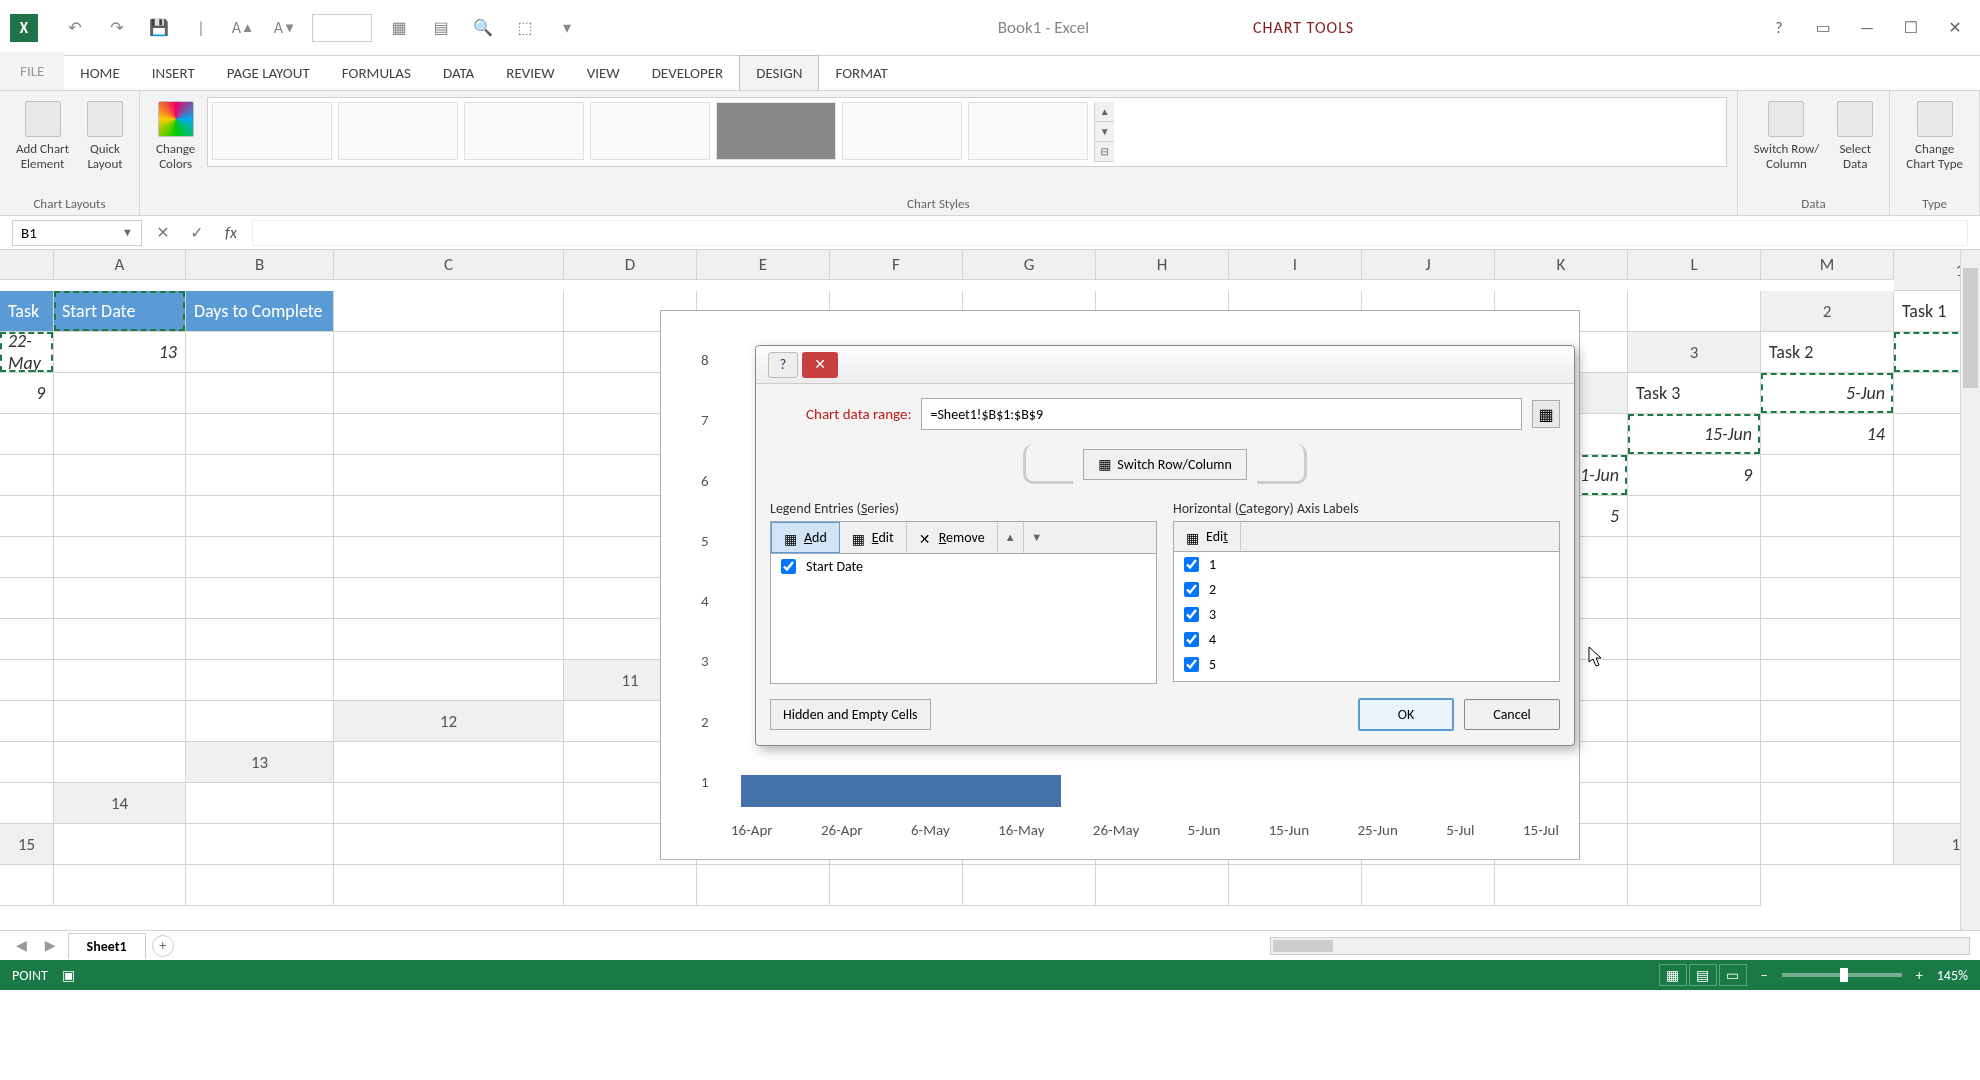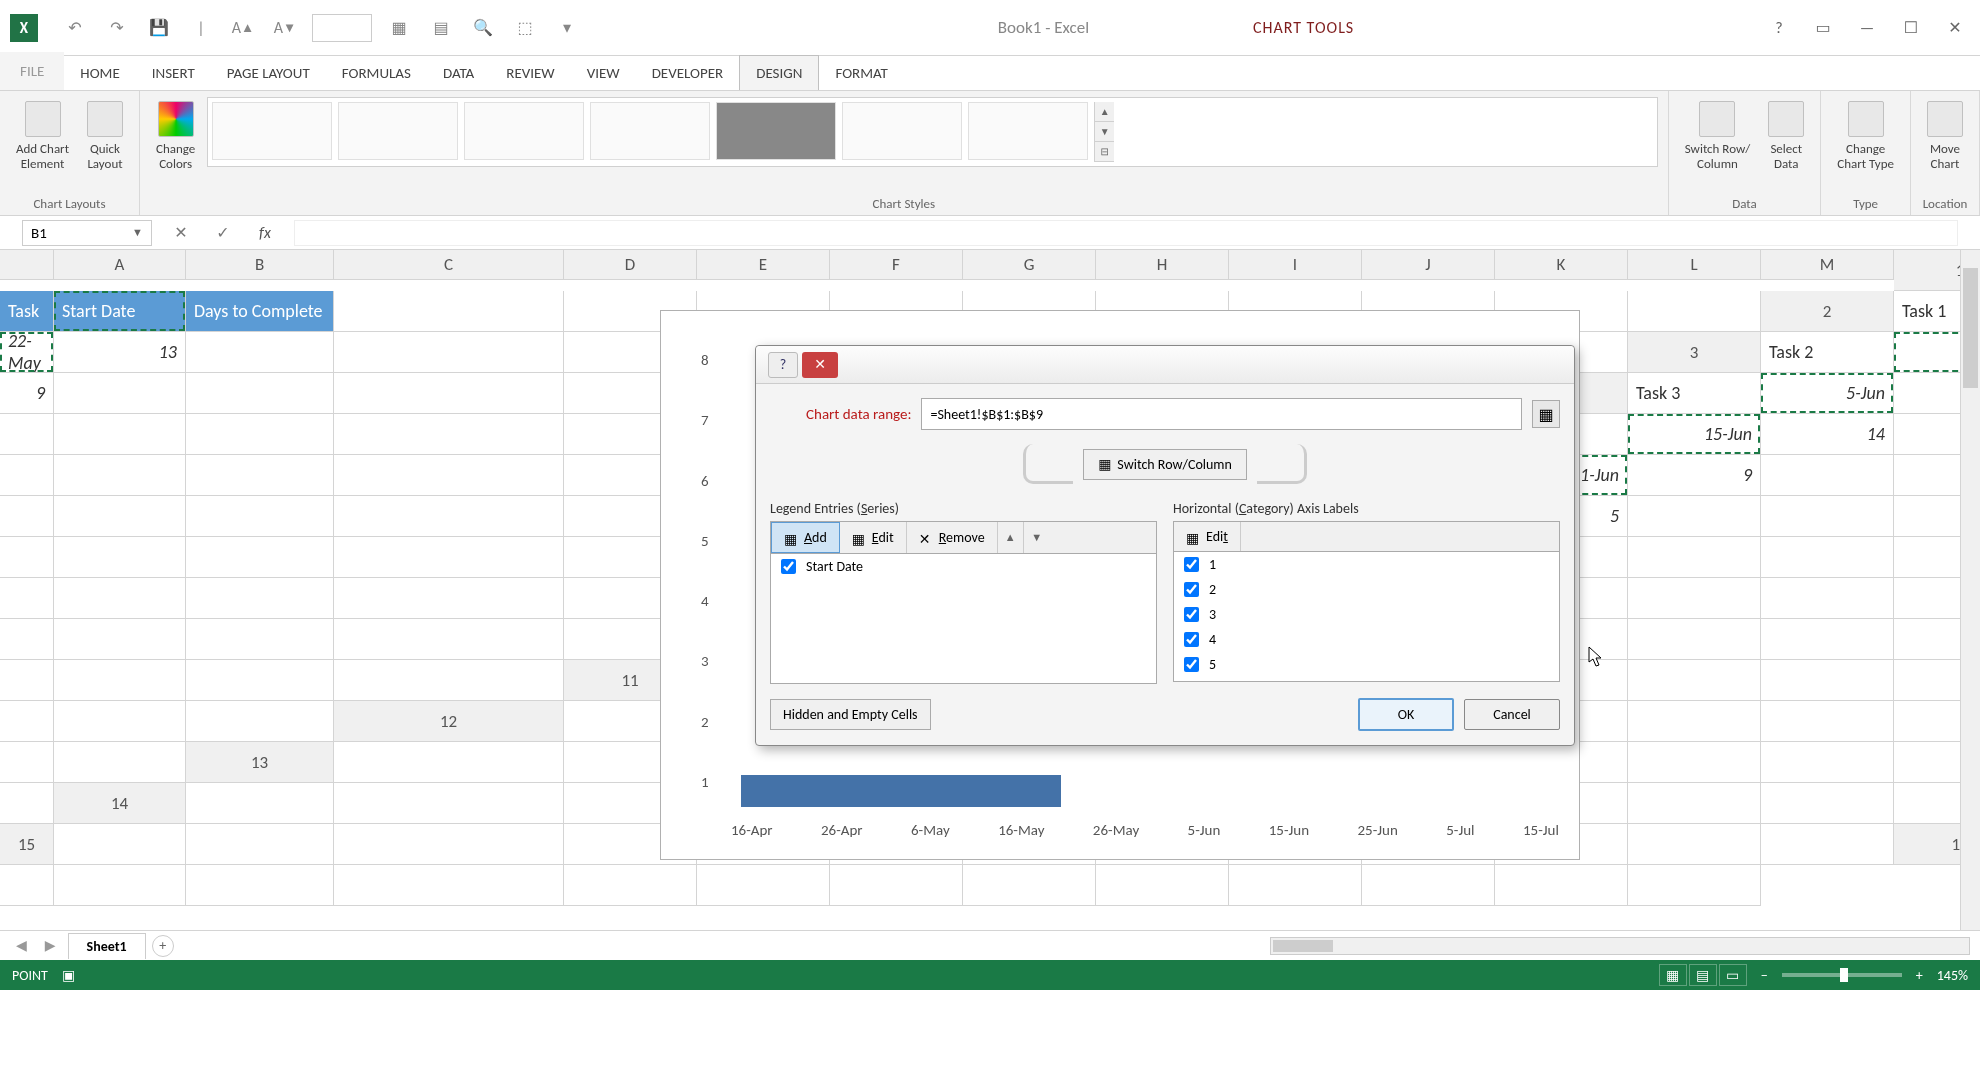--- a/index.html
+++ b/index.html
@@ -30,21 +30,21 @@
 .rbtn { display: flex; flex-direction: column; align-items: center; gap: 4px; padding: 4px 6px; font-size: 13px; color: #444; text-align: center; cursor: default; }
 .rbtn-icon { width: 36px; height: 36px; background: #e8e8e8; border: 1px solid #c0c0c0; border-radius: 2px; }
 .chart-styles { flex: 1; }
 .style-gallery { display: flex; gap: 6px; height: 70px; border: 1px solid #d0d0d0; background: #fff; padding: 4px; position: relative; }
 .style-item { width: 120px; height: 58px; background: #fafafa; border: 1px solid #e0e0e0; }
 .style-item.sel { background: #888; }
 .gallery-scroll { width: 20px; background: #f0f0f0; border-left: 1px solid #d0d0d0; display: flex; flex-direction: column; }
 .gallery-scroll div { flex: 1; border-bottom: 1px solid #d0d0d0; display:flex; align-items:center; justify-content:center; color:#666; font-size:10px; }
 
 
-.formula-bar { height: 34px; display: flex; align-items: center; border-bottom: 1px solid #d4d4d4; padding: 0 22px; gap: 16px; }
+.formula-bar { height: 34px; display: flex; align-items: center; border-bottom: 1px solid #d4d4d4; padding: 0 12px; gap: 8px; }
 .namebox { width: 130px; height: 26px; border: 1px solid #ccc; padding: 2px 8px; font-size: 15px; display: flex; align-items: center; justify-content: space-between; }
 .namebox-dd { color: #666; font-size: 11px; }
 .fb-btn { width: 26px; height: 26px; display: flex; align-items: center; justify-content: center; color: #777; }
 .fx { font-style: italic; color: #555; }
 .formula-input { flex: 1; height: 26px; border: 1px solid #eee; }
 
 
 .grid-area { position: relative; height: 680px; overflow: hidden; }
 .grid { display: grid; grid-template-columns: 54px 132px 148px 230px repeat(11, 133px); }
 .colhdr, .rowhdr, .cell { border-right: 1px solid #d4d4d4; border-bottom: 1px solid #d4d4d4; display: flex; align-items: center; padding: 0 8px; font-size: 18px; }
@@ -224,30 +224,20 @@
   <div class="rgroup">
     <div class="rgroup-content">
       <div class="rbtn">
           <div class="rbtn-icon"></div>
           <div style="white-space:pre-line">Change
 Chart Type</div>
         </div>
     </div>
     <div class="rgroup-label">Type</div>
   </div>
-  <div class="rgroup">
-    <div class="rgroup-content">
-      <div class="rbtn">
-          <div class="rbtn-icon"></div>
-          <div style="white-space:pre-line">Move
-Chart</div>
-        </div>
-    </div>
-    <div class="rgroup-label">Location</div>
-  </div>
 </div>
 
 <div class="formula-bar">
   <div class="namebox">
       <span>B1</span>
       <span class="namebox-dd">▼</span>
     </div>
   <div class="fb-btn">✕</div>
   <div class="fb-btn">✓</div>
   <div class="fb-btn fx">fx</div>

